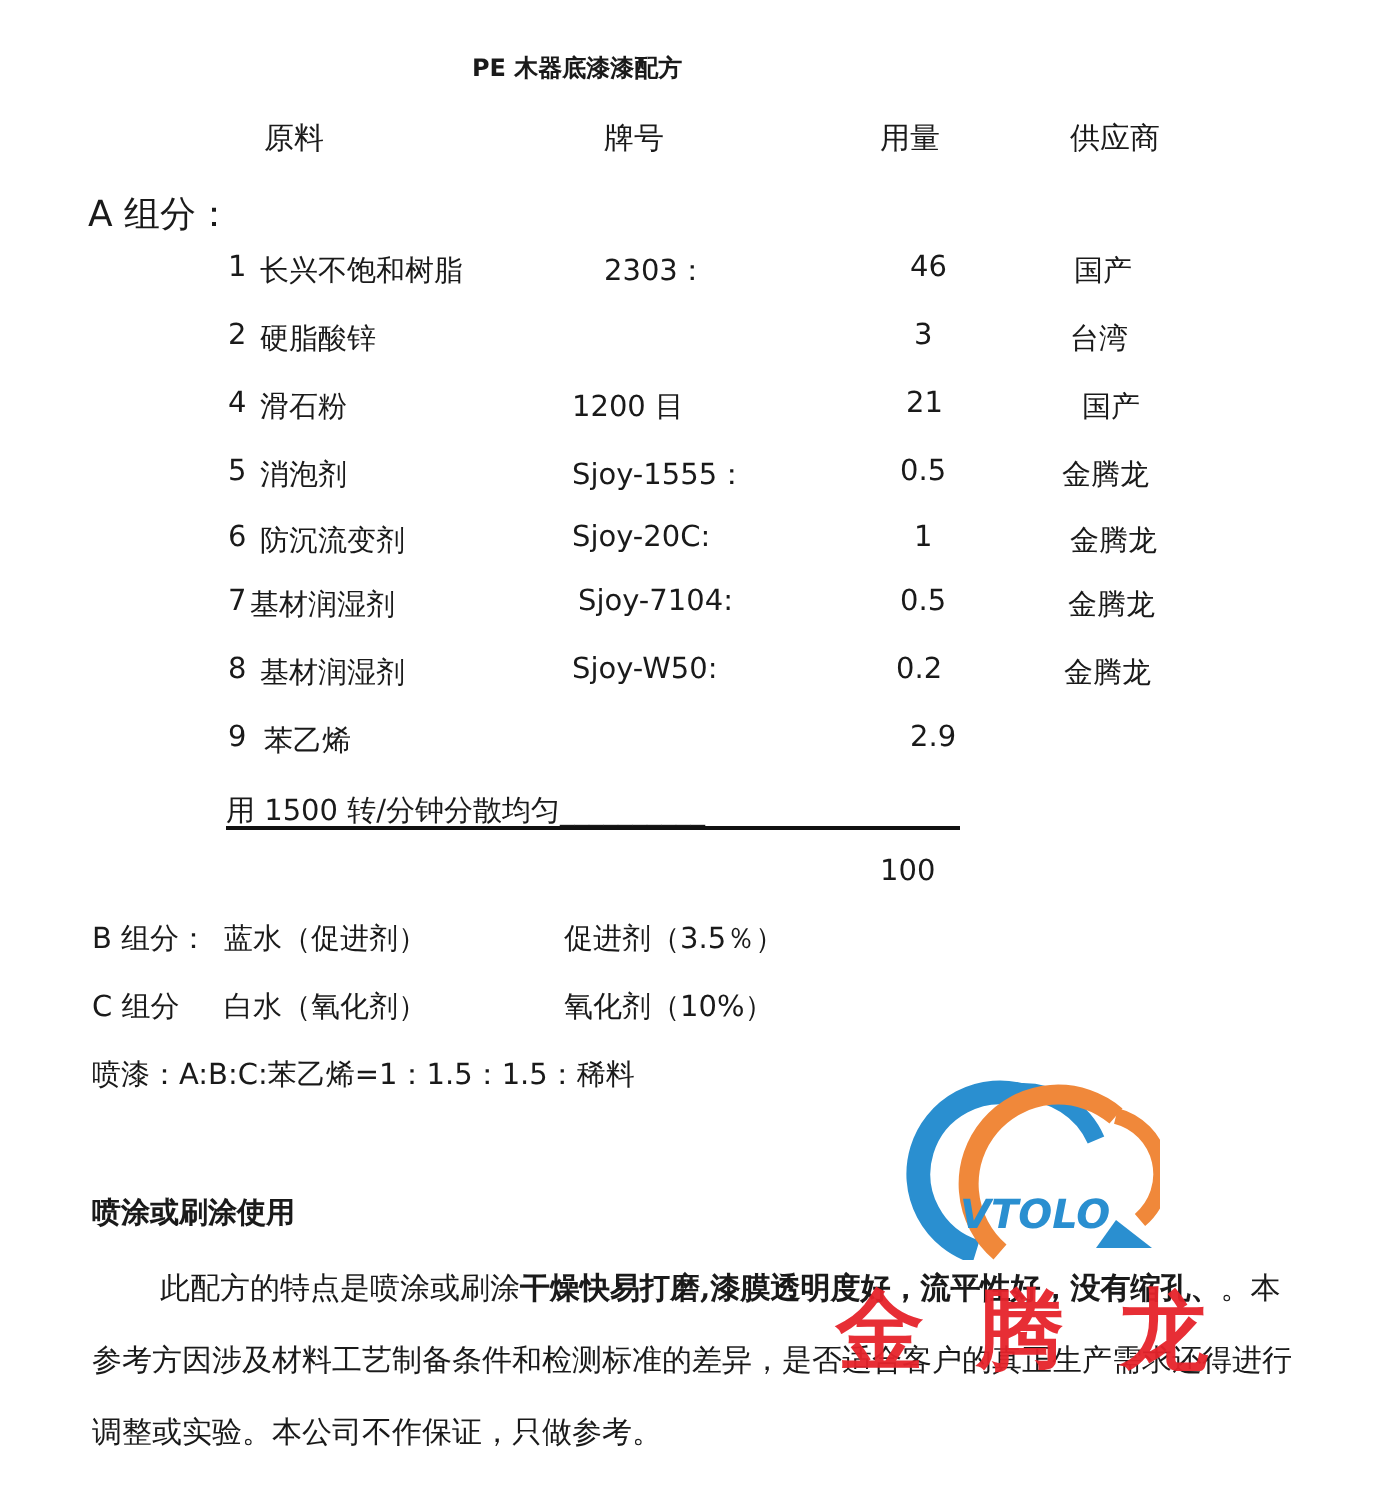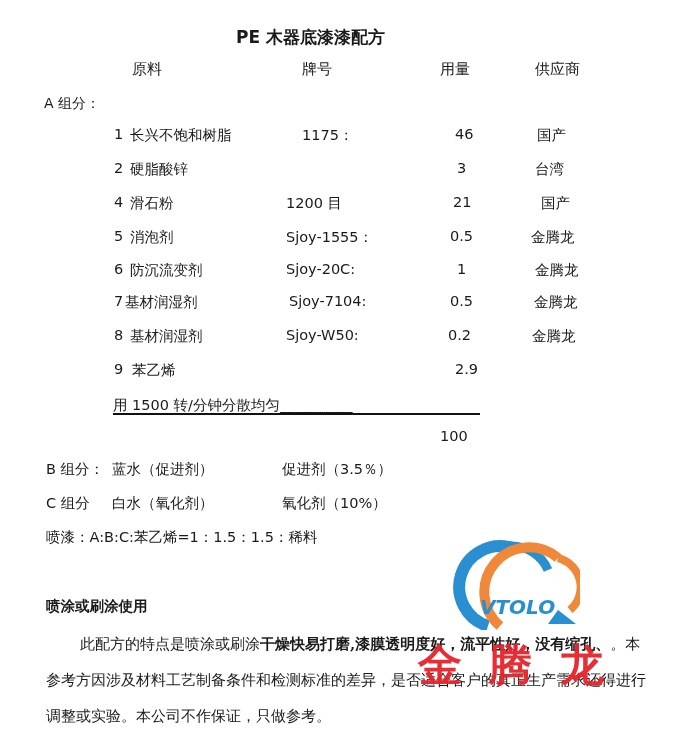--- a/index.html
+++ b/index.html
@@ -1,21 +1,21 @@
 <!DOCTYPE html>
 <html><head>
 <meta charset="utf-8">
 <style>
   html, body { margin: 0; padding: 0; background: #ffffff; }
   body { width: 700px; height: 746px; position: relative; overflow: hidden;
          font-family: "DejaVu Sans", "Liberation Sans", sans-serif; color: #1a1a1a; }
   .abs { position: absolute; white-space: nowrap; }
-  .title { left: 236px; top: 26px; font-size: 17px; font-weight: bold; }
+  .title { left: 236px; top: 26px; font-size: 12px; font-weight: bold; }
   .hdr { top: 60px; font-size: 15px; }
-  .group-a { left: 44px; top: 95px; font-size: 14px; }
+  .group-a { left: 44px; top: 95px; font-size: 18px; }
   .row { position: absolute; left: 0; width: 700px; height: 22px; font-size: 14.5px; }
   .row span { position: absolute; white-space: nowrap; }
   .divider { position: absolute; left: 113px; top: 413px; width: 367px; height: 2px; background: #111; }
   .note { left: 113px; top: 396px; font-size: 14.5px; }
   .total { left: 440px; top: 428px; font-size: 14.5px; }
   .line { left: 46px; font-size: 14.5px; }
   .section { left: 46px; top: 597px; font-size: 14.5px; font-weight: bold; font-family: "DejaVu Serif", serif; }
   .para { position: absolute; left: 46px; top: 626px; width: 600px; font-size: 15px; line-height: 36px;
           font-family: "DejaVu Serif", serif; white-space: normal; }
   .para .indent { display: inline-block; width: 34px; }
@@ -32,21 +32,21 @@
 <div class="abs hdr" style="left:132px">原料</div>
 <div class="abs hdr" style="left:302px">牌号</div>
 <div class="abs hdr" style="left:440px">用量</div>
 <div class="abs hdr" style="left:535px">供应商</div>
 
 <div class="abs group-a">A 组分：</div>
 
 <div class="row" style="top:126px">
   <span style="left:114px">1</span>
   <span style="left:130px">长兴不饱和树脂</span>
-  <span style="left:302px">1175：</span>
+  <span style="left:302px">2303：</span>
   <span style="left:455px">46</span>
   <span style="left:537px">国产</span>
 </div>
 <div class="row" style="top:160px">
   <span style="left:114px">2</span>
   <span style="left:130px">硬脂酸锌</span>
   <span style="left:302px"></span>
   <span style="left:457px">3</span>
   <span style="left:535px">台湾</span>
 </div>

